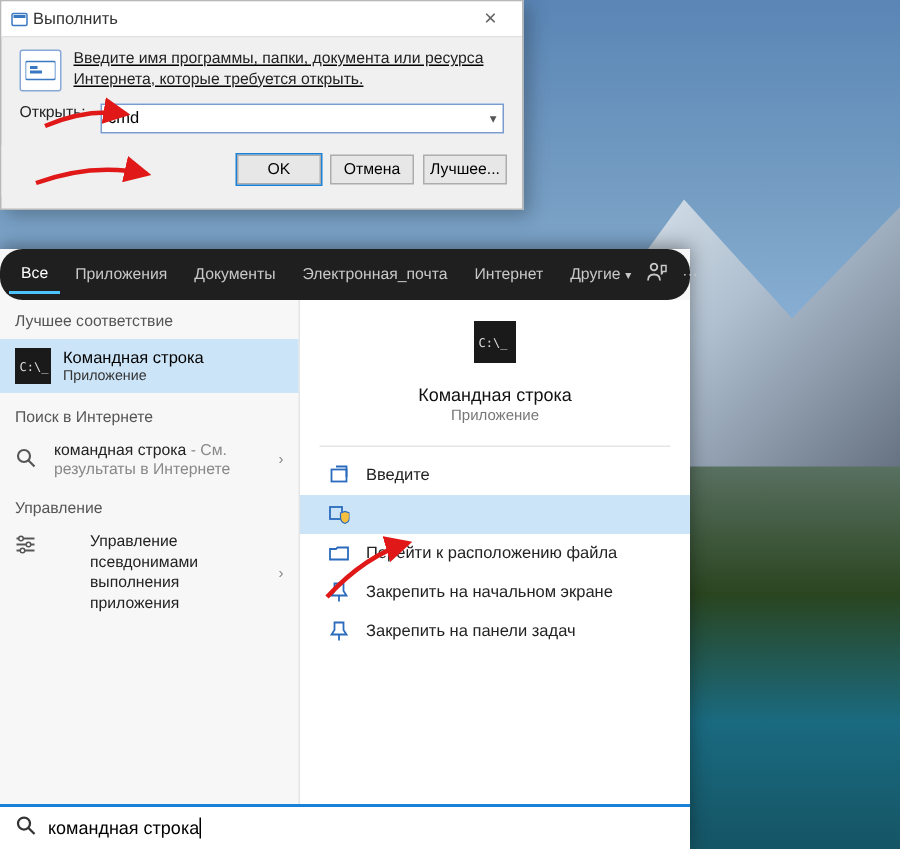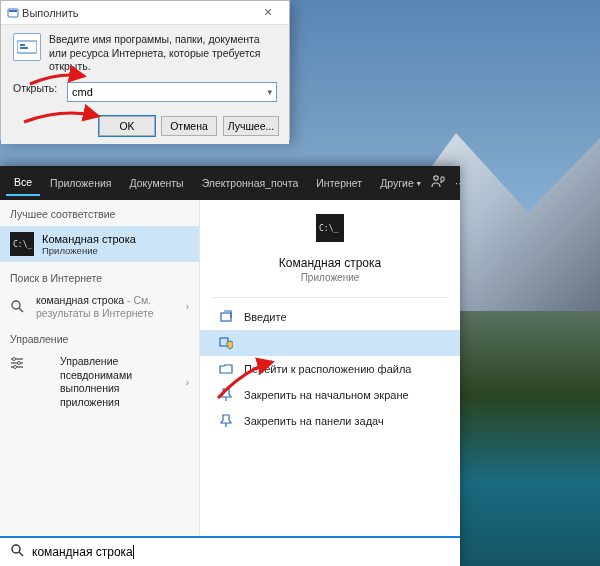--- a/index.html
+++ b/index.html
@@ -3,43 +3,43 @@
 <meta charset="utf-8">
 <style>
 * { margin: 0; padding: 0; box-sizing: border-box; font-family: "Segoe UI", sans-serif; }
 body { width: 600px; height: 566px; overflow: hidden; position: relative; background: #6a8aa8; }
 
 
 .bg { position: absolute; inset: 0; background: linear-gradient(180deg, #5a85b5 0%, #78a0c5 25%, #8ab0d5 40%, #587060 55%, #2a4520 70%, #1a6a80 85%, #155565 100%); z-index: 0; }
 .bg::before { content: ""; position: absolute; top: 20%; left: 40%; width: 80%; height: 35%; background: linear-gradient(135deg, #e8f0f5 20%, #b0c0d0 50%, #556070 90%); clip-path: polygon(0 100%, 15% 30%, 30% 60%, 45% 10%, 60% 50%, 78% 5%, 92% 45%, 100% 30%, 100% 100%); }
 
 
-.run-dialog { position: absolute; top: 0; left: 0; width: 290px; height: 140px; background: #f0f0f0; border: 1px solid #b8b8b8; box-shadow: 4px 4px 12px rgba(0,0,0,.25); z-index: 30; font-size: 11px; }
+.run-dialog { position: absolute; top: 0; left: 0; width: 349px; height: 140px; background: #f0f0f0; border: 1px solid #b8b8b8; box-shadow: 4px 4px 12px rgba(0,0,0,.25); z-index: 30; font-size: 11px; }
 .run-title { height: 24px; background: #fff; border-bottom: 1px solid #e0e0e0; display: flex; align-items: center; padding: 0 6px; color: #333; }
 .run-title .spacer { flex: 1; }
 .run-title .close { width: 30px; text-align: center; color: #666; }
-.run-body { padding: 8px 12px 4px; display: flex; gap: 8px; }
+.run-body { padding: 8px 12px 4px; display: flex; gap: 8px; text-decoration: underline; }
 .run-icon { width: 28px; height: 28px; background: #fff; border: 1px solid #88a8d8; display: flex; align-items: center; justify-content: center; border-radius: 2px; flex-shrink: 0; }
 .run-icon svg { width: 20px; height: 16px; }
 .run-desc { font-size: 10.5px; line-height: 1.3; color: #222; }
 .run-input-row { padding: 4px 12px 8px; display: flex; gap: 6px; font-size: 10.5px; }
 .run-input-row label { width: 48px; color: #222; }
 .run-combo { flex: 1; height: 20px; border: 1px solid #7a9bcf; background: #fff; display: flex; align-items: center; padding: 0 4px; font-size: 11px; }
 .run-combo .chev { margin-left: auto; color: #555; font-size: 9px; }
 .run-buttons { padding: 6px 10px 8px; display: flex; justify-content: flex-end; gap: 6px; background: #f0f0f0; }
 .run-buttons button { width: 56px; height: 20px; font-size: 10.5px; background: #e7e7e7; border: 1px solid #adadad; cursor: pointer; }
 .run-buttons button:first-child { outline: 1px solid #1a81d8; }
 
 
 .arrow { position: absolute; z-index: 40; }
 .arrow svg { overflow: visible; }
 
 
 .start-panel { position: absolute; left: 0; bottom: 0; width: 460px; height: 400px; background: #f7f7f7; box-shadow: 0 -2px 12px rgba(0,0,0,.4); z-index: 20; display: flex; flex-direction: column; }
-.tabs-bar { height: 34px; background: #1f1f1f; display: flex; align-items: center; padding: 0 6px; gap: 2px; font-size: 10.5px; }
+.tabs-bar { height: 34px; background: #1f1f1f; display: flex; align-items: center; padding: 0 6px; gap: 2px; font-size: 10.5px; border-radius: 15px; }
 .tab { color: #c8c8c8; padding: 6px 8px; display: flex; align-items: center; gap: 3px; cursor: pointer; }
 .tab.active { color: #fff; border-bottom: 2px solid #4cc2ff; }
 .tab .chev { font-size: 8px; }
 .tabs-right { margin-left: auto; display: flex; align-items: center; color: #c8c8c8; gap: 10px; padding-right: 6px; }
 
 .start-content { flex: 1; display: flex; }
 .left-col { width: 200px; background: #f7f7f7; border-right: 1px solid #e5e5e5; font-size: 11px; display: flex; flex-direction: column; }
 .section-hdr { font-size: 10.5px; color: #555; padding: 8px 10px 4px; }
 .best-match { display: flex; align-items: center; gap: 8px; background: #cce4f7; padding: 6px 10px; margin: 2px 0; }
 .cmd-icon { width: 24px; height: 24px; background: #1a1a1a; display: flex; align-items: center; padding-left: 3px; font-family: Consolas, monospace; font-size: 8px; color: #ddd; flex-shrink: 0; }

